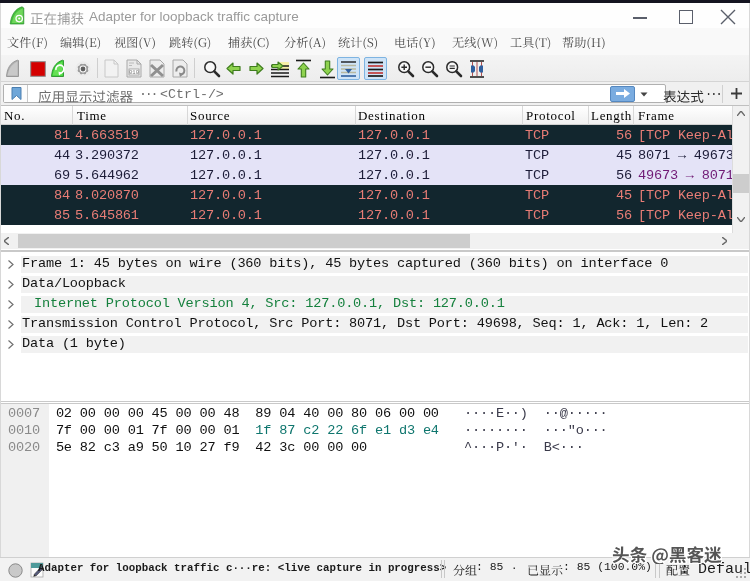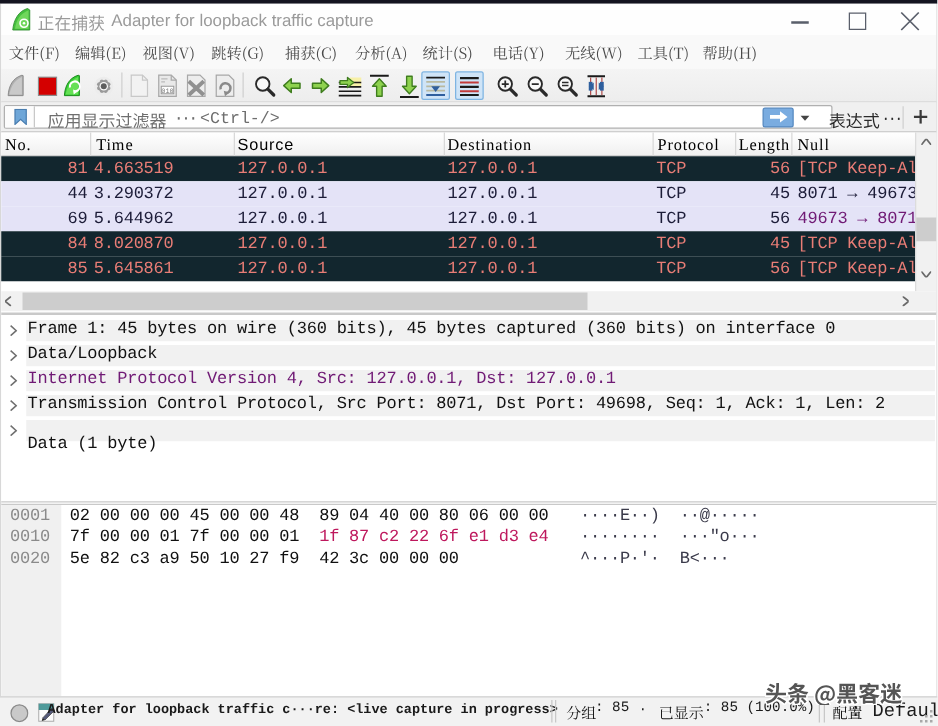--- a/index.html
+++ b/index.html
@@ -291,25 +291,25 @@
 <div class="abs" style="left:1px;top:105px;width:748px;height:145px;background:#fff;border-top:1px solid #c0c0c0"></div>
 <div class="abs" style="left:1px;top:106px;width:731px;height:19px;background:linear-gradient(#ffffff,#f0f0f0);border-bottom:1px solid #d0d0d0"></div>
 <div class="abs" style="left:72px;top:106px;width:1px;height:19px;background:#d8d8d8"></div>
 <div class="abs" style="left:187px;top:106px;width:1px;height:19px;background:#d8d8d8"></div>
 <div class="abs" style="left:355px;top:106px;width:1px;height:19px;background:#d8d8d8"></div>
 <div class="abs" style="left:522px;top:106px;width:1px;height:19px;background:#d8d8d8"></div>
 <div class="abs" style="left:588px;top:106px;width:1px;height:19px;background:#d8d8d8"></div>
 <div class="abs" style="left:633px;top:106px;width:1px;height:19px;background:#d8d8d8"></div>
 <div class="abs" style="left:4px;top:108px;font-family:'Liberation Serif',serif;font-weight:normal;font-size:13px;color:#000;letter-spacing:0.7px">No.</div>
 <div class="abs" style="left:77px;top:108px;font-family:'Liberation Serif',serif;font-weight:normal;font-size:13px;color:#000;letter-spacing:0.7px">Time</div>
-<div class="abs" style="left:190px;top:108px;font-family:Liberation Sans, sans-serif;font-weight:normal;font-size:13px;color:#000;letter-spacing:0.7px">Source</div>
+<div class="abs" style="left:190px;top:108px;font-family:Liberation Serif, serif;font-weight:normal;font-size:13px;color:#000;letter-spacing:0.7px">Source</div>
 <div class="abs" style="left:358px;top:108px;font-family:'Liberation Serif',serif;font-weight:normal;font-size:13px;color:#000;letter-spacing:0.7px">Destination</div>
 <div class="abs" style="left:526px;top:108px;font-family:'Liberation Serif',serif;font-weight:normal;font-size:13px;color:#000;letter-spacing:0.7px">Protocol</div>
 <div class="abs" style="left:591px;top:108px;font-family:'Liberation Serif',serif;font-weight:normal;font-size:13px;color:#000;letter-spacing:0.7px">Length</div>
-<div class="abs" style="left:638px;top:108px;font-family:'Liberation Serif',serif;font-weight:normal;font-size:13px;color:#000;letter-spacing:0.7px">Null</div>
+<div class="abs" style="left:638px;top:108px;font-family:'Liberation Serif',serif;font-weight:normal;font-size:13px;color:#000;letter-spacing:0.7px">Frame</div>
 <div class="abs" style="left:1px;top:125px;width:731px;height:20px;background:#12262e"></div>
 <div class="m13" style="position:absolute;top:128px;color:#e87d76;white-space:pre;left:0px;width:70px;text-align:right">81</div>
 <div class="m13" style="position:absolute;top:128px;color:#e87d76;white-space:pre;left:75px">4.663519</div>
 <div class="m13" style="position:absolute;top:128px;color:#e87d76;white-space:pre;left:190px">127.0.0.1</div>
 <div class="m13" style="position:absolute;top:128px;color:#e87d76;white-space:pre;left:358px">127.0.0.1</div>
 <div class="m13" style="position:absolute;top:128px;color:#e87d76;white-space:pre;left:525px">TCP</div>
 <div class="m13" style="position:absolute;top:128px;color:#e87d76;white-space:pre;left:560px;width:72px;text-align:right">56</div>
 <div class="m13" style="position:absolute;top:128px;color:#e87d76;white-space:pre;left:638px;width:94px;overflow:hidden">[TCP Keep-Ali</div>
 <div class="abs" style="left:1px;top:145px;width:731px;height:20px;background:#e4e3f7"></div>
 <div class="m13" style="position:absolute;top:148px;color:#1c1c38;white-space:pre;left:0px;width:70px;text-align:right">44</div>
@@ -381,40 +381,40 @@
       <path d="M0.5 0.5 L5 4.5 L0.5 8.5" fill="none" stroke="#707070" stroke-width="1.2"></path>
     </svg>
   </div>
 <div class="abs m13" style="left:22px;top:276px;position:absolute;color:#111;white-space:pre">Data/Loopback</div>
 <div class="abs" style="left:21px;top:295.5px;width:727px;height:17.5px;background:#f1f1f1"></div>
 <div style="position:absolute;left:8px;top:300px;">
     <svg width="6" height="9" viewBox="0 0 6 9">
       <path d="M0.5 0.5 L5 4.5 L0.5 8.5" fill="none" stroke="#707070" stroke-width="1.2"></path>
     </svg>
   </div>
-<div class="abs m13" style="left:22px;top:296px;position:absolute;color:#701a75;white-space:pre">Internet Protocol Version 4, Src: 127.0.0.1, Dst: 127.0.0.1</div>
+<div class="abs m13" style="left:34px;top:296px;position:absolute;color:#15803d;white-space:pre">Internet Protocol Version 4, Src: 127.0.0.1, Dst: 127.0.0.1</div>
 <div class="abs" style="left:21px;top:315.5px;width:727px;height:17.5px;background:#f1f1f1"></div>
 <div style="position:absolute;left:8px;top:320px;">
     <svg width="6" height="9" viewBox="0 0 6 9">
       <path d="M0.5 0.5 L5 4.5 L0.5 8.5" fill="none" stroke="#707070" stroke-width="1.2"></path>
     </svg>
   </div>
 <div class="abs m13" style="left:22px;top:316px;position:absolute;color:#111;white-space:pre">Transmission Control Protocol, Src Port: 8071, Dst Port: 49698, Seq: 1, Ack: 1, Len: 2</div>
 <div class="abs" style="left:21px;top:335.5px;width:727px;height:17.5px;background:#f1f1f1"></div>
 <div style="position:absolute;left:8px;top:340px;">
     <svg width="6" height="9" viewBox="0 0 6 9">
       <path d="M0.5 0.5 L5 4.5 L0.5 8.5" fill="none" stroke="#707070" stroke-width="1.2"></path>
     </svg>
   </div>
-<div class="abs m13" style="left:22px;top:348px;position:absolute;color:#111;white-space:pre">Data (1 byte)</div>
+<div class="abs m13" style="left:22px;top:336px;position:absolute;color:#111;white-space:pre">Data (1 byte)</div>
 <div class="abs" style="left:1px;top:403px;width:748px;height:154px;background:#fff;border-top:1px solid #c9c9c9"></div>
 <div class="abs" style="left:1px;top:404px;width:48px;height:153px;background:#f0f0f0"></div>
-<div class="abs m13" style="left:8px;top:406px;white-space:pre"><span style="color:#8a8a8a">0001</span>  <span style="color:#101010">02 00 00 00 45 00 00 48</span>  <span style="color:#101010">89 04 40 00 80 06 00 00</span></div>
+<div class="abs m13" style="left:8px;top:406px;white-space:pre"><span style="color:#8a8a8a">0007</span>  <span style="color:#101010">02 00 00 00 45 00 00 48</span>  <span style="color:#101010">89 04 40 00 80 06 00 00</span></div>
 <div class="abs m13" style="left:464px;top:406px;color:#3a3a4a;white-space:pre">····E··)  ··@·····</div>
-<div class="abs m13" style="left:8px;top:423px;white-space:pre"><span style="color:#8a8a8a">0010</span>  <span style="color:#101010">7f 00 00 01 7f 00 00 01</span>  <span style="color:#be185d">1f 87 c2 22 6f e1 d3 e4</span></div>
+<div class="abs m13" style="left:8px;top:423px;white-space:pre"><span style="color:#8a8a8a">0010</span>  <span style="color:#101010">7f 00 00 01 7f 00 00 01</span>  <span style="color:#0f766e">1f 87 c2 22 6f e1 d3 e4</span></div>
 <div class="abs m13" style="left:464px;top:423px;color:#3a3a4a;white-space:pre">········  ···"o···</div>
 <div class="abs m13" style="left:8px;top:440px;white-space:pre"><span style="color:#8a8a8a">0020</span>  <span style="color:#101010">5e 82 c3 a9 50 10 27 f9</span>  <span style="color:#101010">42 3c 00 00 00</span></div>
 <div class="abs m13" style="left:464px;top:440px;color:#3a3a4a;white-space:pre">^···P·'·  B&lt;···</div>
 <div style="position:absolute;left:612px;top:541px;z-index:30">
     <svg width="109.7" height="22.9" viewBox="0 0 109.7 22.9">
       <path stroke="#ffffff" stroke-width="2.6" paint-order="stroke" stroke-linejoin="round" fill="#555555" d="M9.5 18.1C11.8 19.1 14.2 20.6 15.5 21.8L16.9 20.1C15.5 19.0 13.0 17.6 10.6 16.6ZM3.0 7.5C4.4 8.0 6.2 8.9 7.0 9.7L8.3 8.0C7.3 7.3 5.5 6.4 4.1 6.0ZM1.4 10.8C2.8 11.4 4.6 12.4 5.5 13.1L6.8 11.5C5.9 10.7 4.0 9.8 2.6 9.3ZM0.9 13.3V15.3H8.0C6.9 17.6 4.9 19.2 0.7 20.2C1.1 20.6 1.7 21.4 1.9 22.0C6.9 20.7 9.2 18.4 10.3 15.3H16.8V13.3H10.8C11.2 11.1 11.2 8.5 11.2 5.5H9.0C9.0 8.6 9.0 11.2 8.6 13.3Z M22.3 17.3C21.5 18.2 20.0 19.3 18.8 19.9C19.3 20.3 19.9 21.0 20.2 21.4C21.5 20.6 23.1 19.2 24.0 18.0ZM28.6 18.3C29.8 19.3 31.1 20.7 31.7 21.6L33.3 20.4C32.7 19.5 31.3 18.2 30.1 17.3ZM28.7 8.7C28.1 9.3 27.3 9.9 26.5 10.4C25.5 9.9 24.7 9.3 24.1 8.7ZM23.9 5.4C23.0 7.0 21.3 8.7 18.7 9.9C19.2 10.2 19.9 10.9 20.2 11.4C21.1 10.9 21.9 10.4 22.6 9.9C23.2 10.4 23.8 10.9 24.4 11.4C22.5 12.2 20.3 12.7 18.1 13.0C18.4 13.4 18.8 14.3 19.0 14.8C21.7 14.4 24.3 13.7 26.5 12.6C28.5 13.6 30.8 14.3 33.5 14.6C33.7 14.1 34.3 13.2 34.7 12.7C32.5 12.5 30.4 12.1 28.6 11.4C30.0 10.4 31.2 9.2 32.0 7.6L30.6 6.8L30.2 6.9H25.5C25.8 6.5 26.0 6.2 26.2 5.9ZM25.3 13.7V15.2H20.1V17.0H25.3V19.9C25.3 20.1 25.2 20.1 25.0 20.1C24.8 20.1 24.0 20.1 23.4 20.1C23.6 20.6 23.9 21.4 24.0 22.0C25.1 22.0 26.0 21.9 26.6 21.6C27.3 21.3 27.4 20.9 27.4 19.9V17.0H32.9V15.2H27.4V13.7Z M47.6 23.8C49.0 23.8 50.3 23.5 51.5 22.8L50.9 21.4C50.1 21.8 48.9 22.2 47.8 22.2C44.6 22.2 41.9 20.2 41.9 16.3C41.9 11.7 45.3 8.8 48.8 8.8C52.6 8.8 54.3 11.3 54.3 14.2C54.3 16.5 53.0 18.0 51.8 18.0C50.8 18.0 50.5 17.4 50.8 16.1L51.7 11.8H50.1L49.8 12.6H49.8C49.5 11.9 48.9 11.6 48.3 11.6C46.0 11.6 44.3 14.1 44.3 16.5C44.3 18.3 45.3 19.4 46.8 19.4C47.7 19.4 48.7 18.8 49.3 18.1H49.3C49.5 19.1 50.4 19.6 51.5 19.6C53.6 19.6 55.9 17.8 55.9 14.2C55.9 10.0 53.2 7.2 49.0 7.2C44.2 7.2 40.2 10.8 40.2 16.3C40.2 21.3 43.6 23.8 47.6 23.8ZM47.4 17.8C46.7 17.8 46.2 17.3 46.2 16.3C46.2 15.0 47.0 13.3 48.3 13.3C48.8 13.3 49.1 13.5 49.4 14.0L48.9 16.8C48.3 17.5 47.9 17.8 47.4 17.8Z M61.9 8.5C62.3 9.2 62.7 10.3 62.8 10.9L64.2 10.4C64.0 9.7 63.6 8.7 63.2 8.0ZM68.1 8.0C67.9 8.7 67.4 9.8 67.1 10.5L68.4 11.0C68.8 10.4 69.2 9.4 69.6 8.5ZM62.6 18.9C62.8 19.9 62.9 21.1 62.9 21.9L65.0 21.6C65.0 20.9 64.8 19.7 64.6 18.7ZM66.2 19.0C66.5 19.9 66.9 21.2 67.0 21.9L69.1 21.4C69.0 20.7 68.6 19.5 68.2 18.6ZM69.7 18.9C70.4 19.9 71.4 21.2 71.7 22.1L73.8 21.3C73.4 20.4 72.4 19.1 71.6 18.2ZM59.5 18.3C59.2 19.4 58.4 20.5 57.7 21.2L59.7 22.1C60.5 21.2 61.2 19.9 61.6 18.8ZM61.5 7.8H64.6V11.1H61.5ZM66.8 7.8H69.9V11.1H66.8ZM57.8 16.2V18.0H73.6V16.2H66.8V15.3H72.2V13.7H66.8V12.8H72.0V6.1H59.5V12.8H64.6V13.7H59.2V15.3H64.6V16.2Z M81.3 11.5H85.3C84.8 12.1 84.1 12.6 83.3 13.1C82.5 12.6 81.8 12.1 81.3 11.6ZM81.7 5.8 82.3 6.9H75.8V10.8H77.8V8.8H81.1C80.2 10.1 78.6 11.5 76.2 12.4C76.6 12.7 77.3 13.4 77.5 13.9C78.3 13.6 79.1 13.2 79.7 12.8C80.2 13.2 80.7 13.7 81.3 14.1C79.4 14.9 77.2 15.5 75.0 15.8C75.4 16.2 75.8 17.1 76.0 17.7C76.8 17.5 77.5 17.3 78.3 17.1V22.0H80.3V21.5H86.3V22.0H88.5V17.0C89.1 17.1 89.7 17.2 90.3 17.3C90.6 16.7 91.2 15.8 91.7 15.3C89.4 15.1 87.3 14.6 85.4 14.0C86.7 13.1 87.8 12.0 88.6 10.7L87.1 9.9L86.8 10.0H82.8L83.4 9.2L81.4 8.8H88.8V10.8H90.9V6.9H84.7C84.5 6.4 84.1 5.7 83.8 5.2ZM83.3 15.3C84.2 15.8 85.2 16.2 86.3 16.5H80.5C81.5 16.1 82.4 15.7 83.3 15.3ZM80.3 19.7V18.2H86.3V19.7Z M97.9 6.8C98.5 7.8 99.1 9.3 99.3 10.2L101.3 9.4C101.0 8.5 100.3 7.1 99.7 6.1ZM106.6 6.1C106.2 7.2 105.6 8.6 105.0 9.5L106.7 10.2C107.3 9.4 108.0 8.1 108.7 6.8ZM93.2 6.7C94.1 7.7 95.2 9.0 95.7 9.8L97.4 8.6C96.9 7.7 95.7 6.5 94.8 5.6ZM102.1 5.5V10.7H97.6V12.6H101.1C100.1 14.2 98.6 15.8 97.2 16.7C97.7 17.1 98.3 17.8 98.7 18.3C99.9 17.4 101.1 15.9 102.1 14.3V19.0H104.1V14.4C105.4 15.7 106.7 17.1 107.5 18.0L109.0 16.6C108.1 15.6 106.4 14.0 105.0 12.6H108.5V10.7H104.1V5.5ZM96.8 11.3H92.8V13.3H94.8V18.1C94.0 18.4 93.1 19.1 92.3 20.0L93.8 22.2C94.5 21.1 95.2 19.9 95.7 19.9C96.1 19.9 96.7 20.4 97.5 20.9C98.9 21.6 100.4 21.8 102.7 21.8C104.6 21.8 107.5 21.7 108.8 21.6C108.8 21.0 109.2 19.9 109.4 19.3C107.6 19.6 104.7 19.7 102.8 19.7C100.7 19.7 99.1 19.6 97.9 18.9C97.5 18.7 97.1 18.4 96.8 18.3Z"></path>
     </svg>
   </div>
 <div class="abs" style="left:0;top:557px;width:750px;height:24px;background:#f2f2f2;border-top:1px solid #d0d0d0"></div>
 <div style="position:absolute;left:8px;top:563px;">

